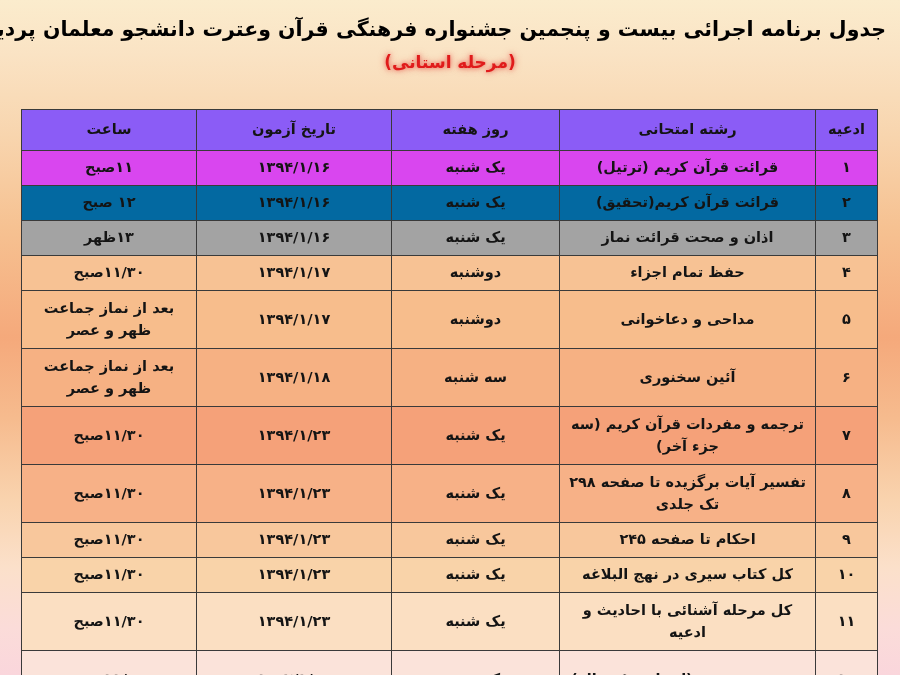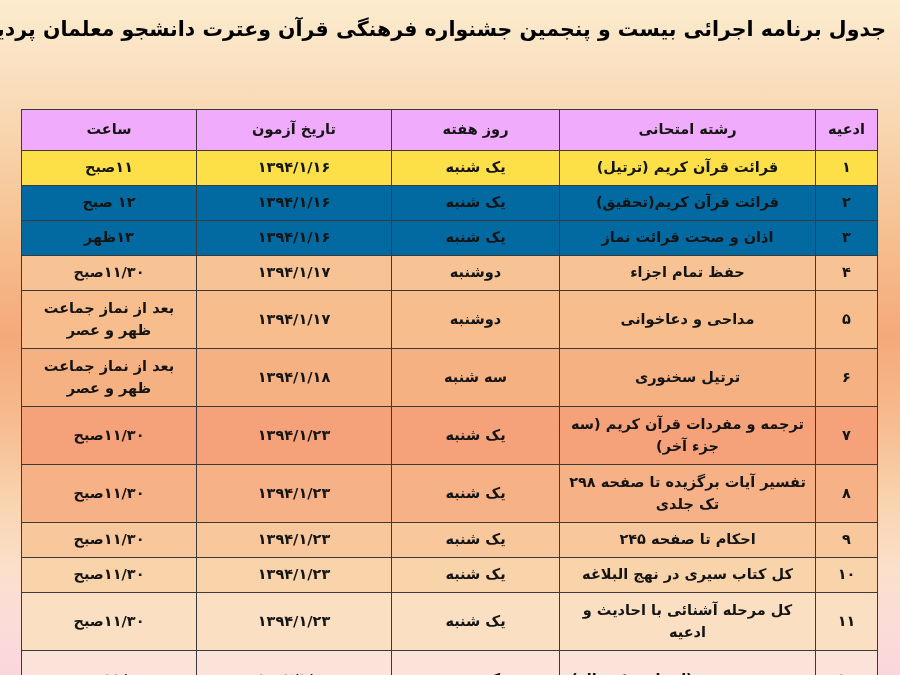--- a/index.html
+++ b/index.html
@@ -85,30 +85,30 @@
   col.c-radif   { width: 62px; }
   col.c-field   { width: 256px; }
   col.c-weekday { width: 168px; }
   col.c-date    { width: 195px; }
   col.c-time    { width: 175px; }
 
   
   table.schedule thead th {
     font-size: 14.5px;
     height: 32px;
-    background: #f0abfc;
+    background: #8b5cf6;
   }
 
   
   table.schedule tbody td {
     font-size: 14.5px;
   }
-  .r1  td { background: #fde047; }
+  .r1  td { background: #d946ef; }
   .r2  td { background: #0369a1; }
-  .r3  td { background: #0369a1; }
+  .r3  td { background: #a3a3a3; }
   .r4  td { background: #f7c294; }
   .r5  td { background: #f7bd8c; }
   .r6  td { background: #f6b183; }
   .r7  td { background: #f5a179; }
   .r8  td { background: #f7b187; }
   .r9  td { background: #f8c79c; }
   .r10 td { background: #f9d3a9; }
   .r11 td { background: #fbdfc2; }
   .r12 td { background: #fbe3da; }
 
@@ -120,20 +120,21 @@
   .h-1 { height: 35px; }
   .h-2 { height: 58px; }
 </style>
 </head>
 <body>
 
 <div class="page">
 
   <div class="title-block">
     <div class="doc-title">جدول برنامه اجرائی بیست و پنجمین جشنواره فرهنگی قرآن وعترت دانشجو معلمان پردیس امام علی (ع) گیلان</div>
+    <div class="doc-subtitle">(مرحله استانی)</div>
   </div>
 
   <div class="table-wrap">
     <table class="schedule">
       <colgroup>
         <col class="c-radif">
         <col class="c-field">
         <col class="c-weekday">
         <col class="c-date">
         <col class="c-time">
@@ -184,21 +185,21 @@
         <tr class="r5 h-2">
           <td class="cell-radif">۵</td>
           <td class="cell-field">مداحی و دعاخوانی</td>
           <td class="cell-weekday">دوشنبه</td>
           <td class="cell-date">۱۳۹۴/۱/۱۷</td>
           <td class="cell-time">بعد از نماز جماعت ظهر و عصر</td>
         </tr>
 
         <tr class="r6 h-2">
           <td class="cell-radif">۶</td>
-          <td class="cell-field">ترتیل سخنوری</td>
+          <td class="cell-field">آئین سخنوری</td>
           <td class="cell-weekday">سه شنبه</td>
           <td class="cell-date">۱۳۹۴/۱/۱۸</td>
           <td class="cell-time">بعد از نماز جماعت ظهر و عصر</td>
         </tr>
 
         <tr class="r7 h-2">
           <td class="cell-radif">۷</td>
           <td class="cell-field">ترجمه و مفردات قرآن کریم (سه جزء آخر)</td>
           <td class="cell-weekday">یک شنبه</td>
           <td class="cell-date">۱۳۹۴/۱/۲۳</td>

